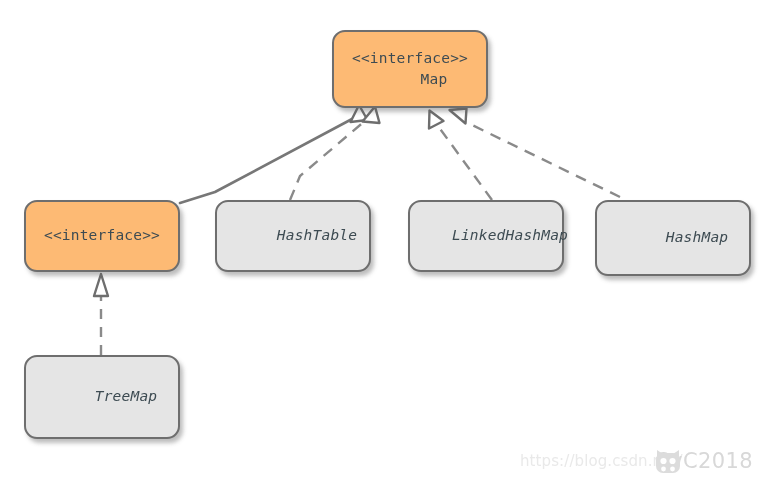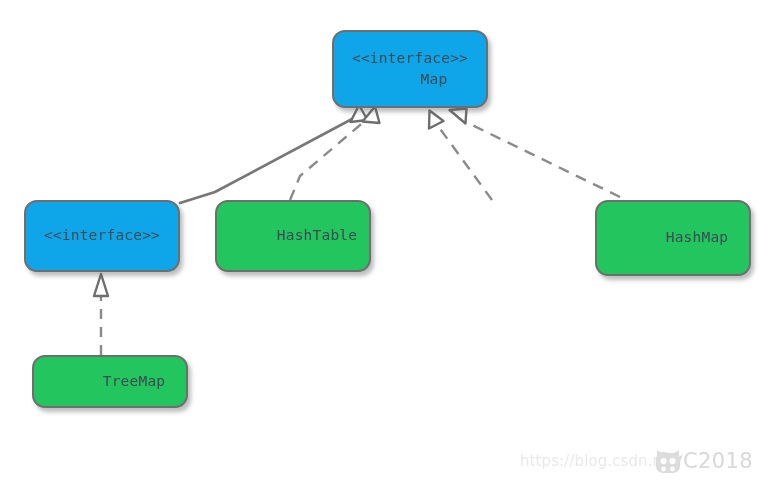--- a/index.html
+++ b/index.html
@@ -37,24 +37,25 @@
     justify-content: center;
     text-align: center;
     color: #3d4b52;
     font-size: 14.5px;
     line-height: 1.45;
     letter-spacing: 0.2px;
     box-shadow: 3px 4px 4px rgba(90,90,90,0.40);
     z-index: 2;
   }
   .node.interface {
-    background: #0ea5e9;
+    background: #fdba74;
   }
   .node.klass {
-    background: #22c55e;
+    background: #e5e5e5;
+    font-style: italic;
   }
   .stereotype {
     display: block;
     white-space: pre;
   }
   .node-name {
     display: block;
     white-space: pre;
     padding-left: 48px;
   }
@@ -136,26 +137,29 @@
   </div>
 
   <div class="node interface" style="left:24px; top:200px; width:156px; height:72px;">
     <span class="stereotype">&lt;&lt;interface&gt;&gt;</span>
   </div>
 
   <div class="node klass" style="left:215px; top:200px; width:156px; height:72px;">
     <span class="node-name">HashTable</span>
   </div>
 
+  <div class="node klass" style="left:408px; top:200px; width:156px; height:72px;">
+    <span class="node-name">LinkedHashMap</span>
+  </div>
 
   <div class="node klass" style="left:595px; top:200px; width:156px; height:76px;">
     <span class="node-name">HashMap</span>
   </div>
 
-  <div class="node klass" style="left:32px; top:355px; width:156px; height:53px;">
+  <div class="node klass" style="left:24px; top:355px; width:156px; height:84px;">
     <span class="node-name">TreeMap</span>
   </div>
 
   <div id="watermark">
     <span class="wm-url">https://blog.csdn.net/</span>
     <svg class="wm-logo" viewBox="0 0 30 27" xmlns="http://www.w3.org/2000/svg">
       <path d="M4 9 L4 2 L10 6 Z M26 9 L26 2 L20 6 Z" fill="#dcdcdc"></path>
       <rect x="3" y="5" width="24" height="20" rx="7" ry="7" fill="#dcdcdc"></rect>
       <circle cx="10.5" cy="13" r="3.1" fill="#ffffff"></circle>
       <circle cx="19.5" cy="13" r="3.1" fill="#ffffff"></circle>

